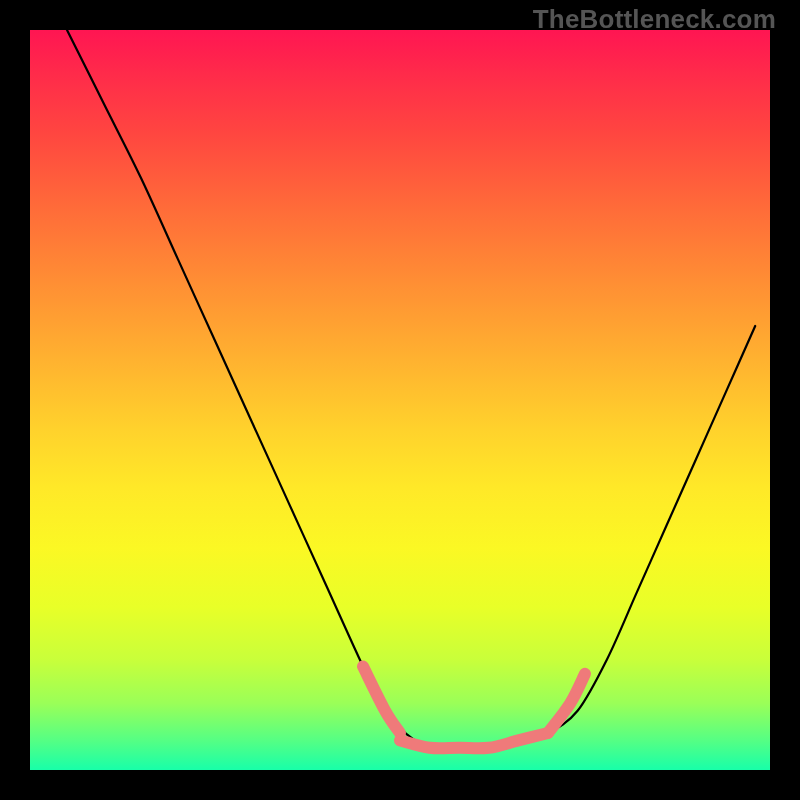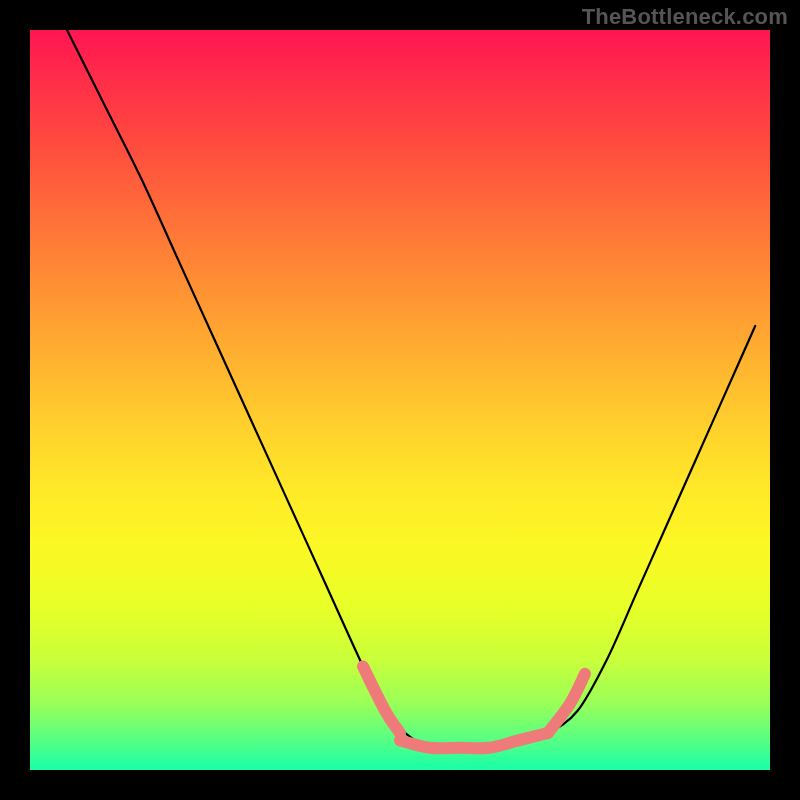--- a/index.html
+++ b/index.html
@@ -13,23 +13,23 @@
   }
   .frame {
     position: relative;
     width: 800px;
     height: 800px;
     background: #000;
   }
   .watermark {
     position: absolute;
     top: 4px;
-    right: 12px;
+    right: 24px;
     color: #555;
-    font-size: 22px;
+    font-size: 26px;
     font-weight: 600;
     letter-spacing: 0.2px;
     z-index: 20;
     user-select: none;
   }
   .plot-area {
     position: absolute;
     left: 30px;
     top: 30px;
     width: 740px;

